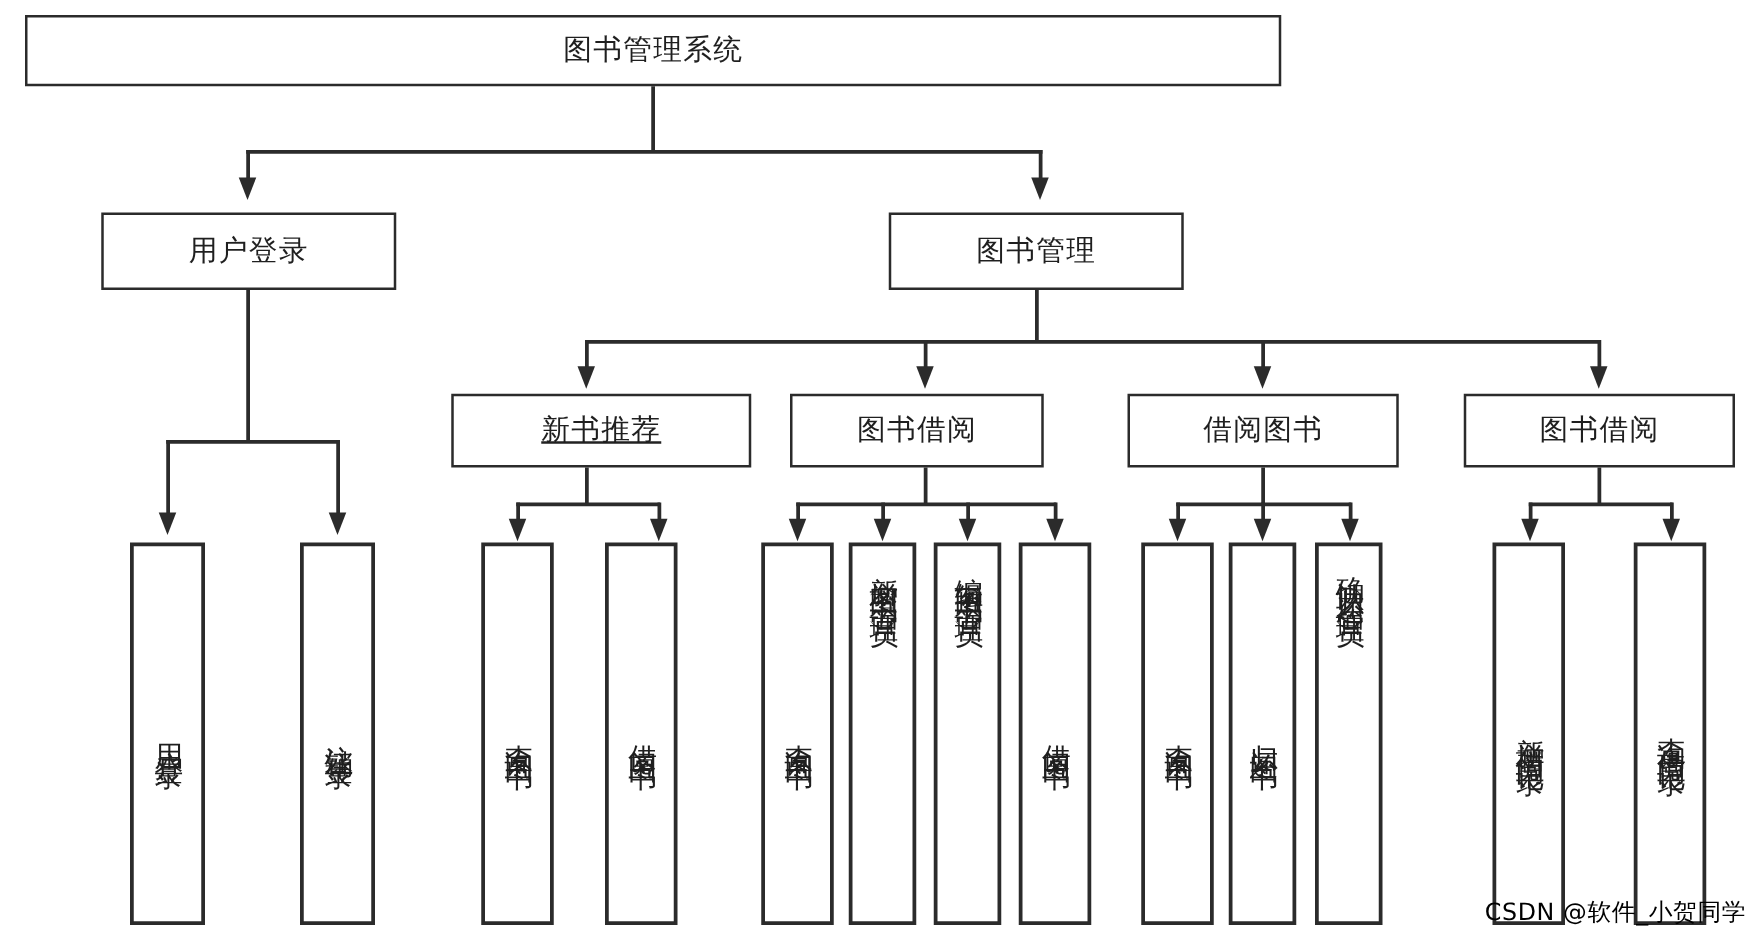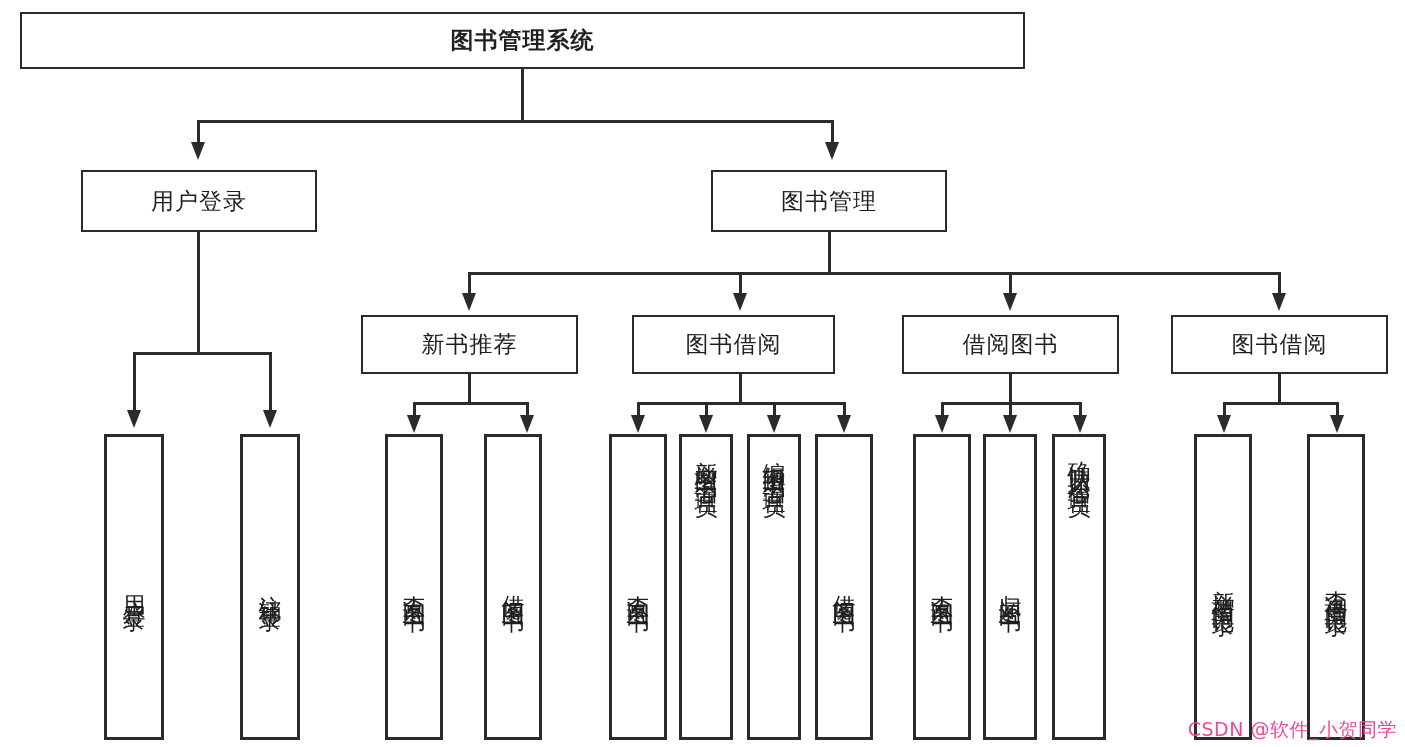--- a/index.html
+++ b/index.html
@@ -33,21 +33,20 @@
   .node .label {
     font-size: 23px;
     line-height: 1.25;
     color: #1f1f1f;
     letter-spacing: 1px;
     white-space: nowrap;
   }
   
   .node.root {
     border-width: 2.5px;
-    font-weight: bold;
   }
   
   .leaf {
     position: absolute;
     box-sizing: border-box;
     background: #ffffff;
     border: 3px solid #2b2b2b;
     display: flex;
     justify-content: center;
     overflow: hidden;
@@ -78,21 +77,21 @@
     border-left: 7.5px solid transparent;
     border-right: 7.5px solid transparent;
     border-top: 18px solid #2b2b2b;
   }
   
   #watermark {
     position: absolute;
     right: 8px;
     bottom: 4px;
     font-size: 19px;
-    color: #ec4899;
+    color: #000000;
     letter-spacing: 0.5px;
     white-space: nowrap;
     user-select: none;
   }
 </style>
 </head>
 <body>
 
 <div id="canvas">
 
@@ -126,21 +125,21 @@
   <div class="line hline" style="left:468px; top:272px; width:812px; height:2.5px;"></div>
   <div class="line vline" style="left:468px; top:272px; width:2.5px; height:22px;"></div>
   <div class="line vline" style="left:739px; top:272px; width:2.5px; height:22px;"></div>
   <div class="line vline" style="left:1009px; top:272px; width:2.5px; height:22px;"></div>
   <div class="line vline" style="left:1278px; top:272px; width:2.5px; height:22px;"></div>
   <div class="arrow" style="left:462px; top:293px;"></div>
   <div class="arrow" style="left:733px; top:293px;"></div>
   <div class="arrow" style="left:1003px; top:293px;"></div>
   <div class="arrow" style="left:1272px; top:293px;"></div>
 
-  <div class="node" style="left:361px; top:315px; width:217px; height:59px;">
+  <div class="node" style="left:361px; top:315px; width:240px; height:59px;text-decoration:underline;">
     <span class="label">新书推荐</span>
   </div>
   <div class="node" style="left:632px; top:315px; width:203px; height:59px;">
     <span class="label">图书借阅</span>
   </div>
   <div class="node" style="left:902px; top:315px; width:217px; height:59px;">
     <span class="label">借阅图书</span>
   </div>
   <div class="node" style="left:1171px; top:315px; width:217px; height:59px;">
     <span class="label">图书借阅</span>

